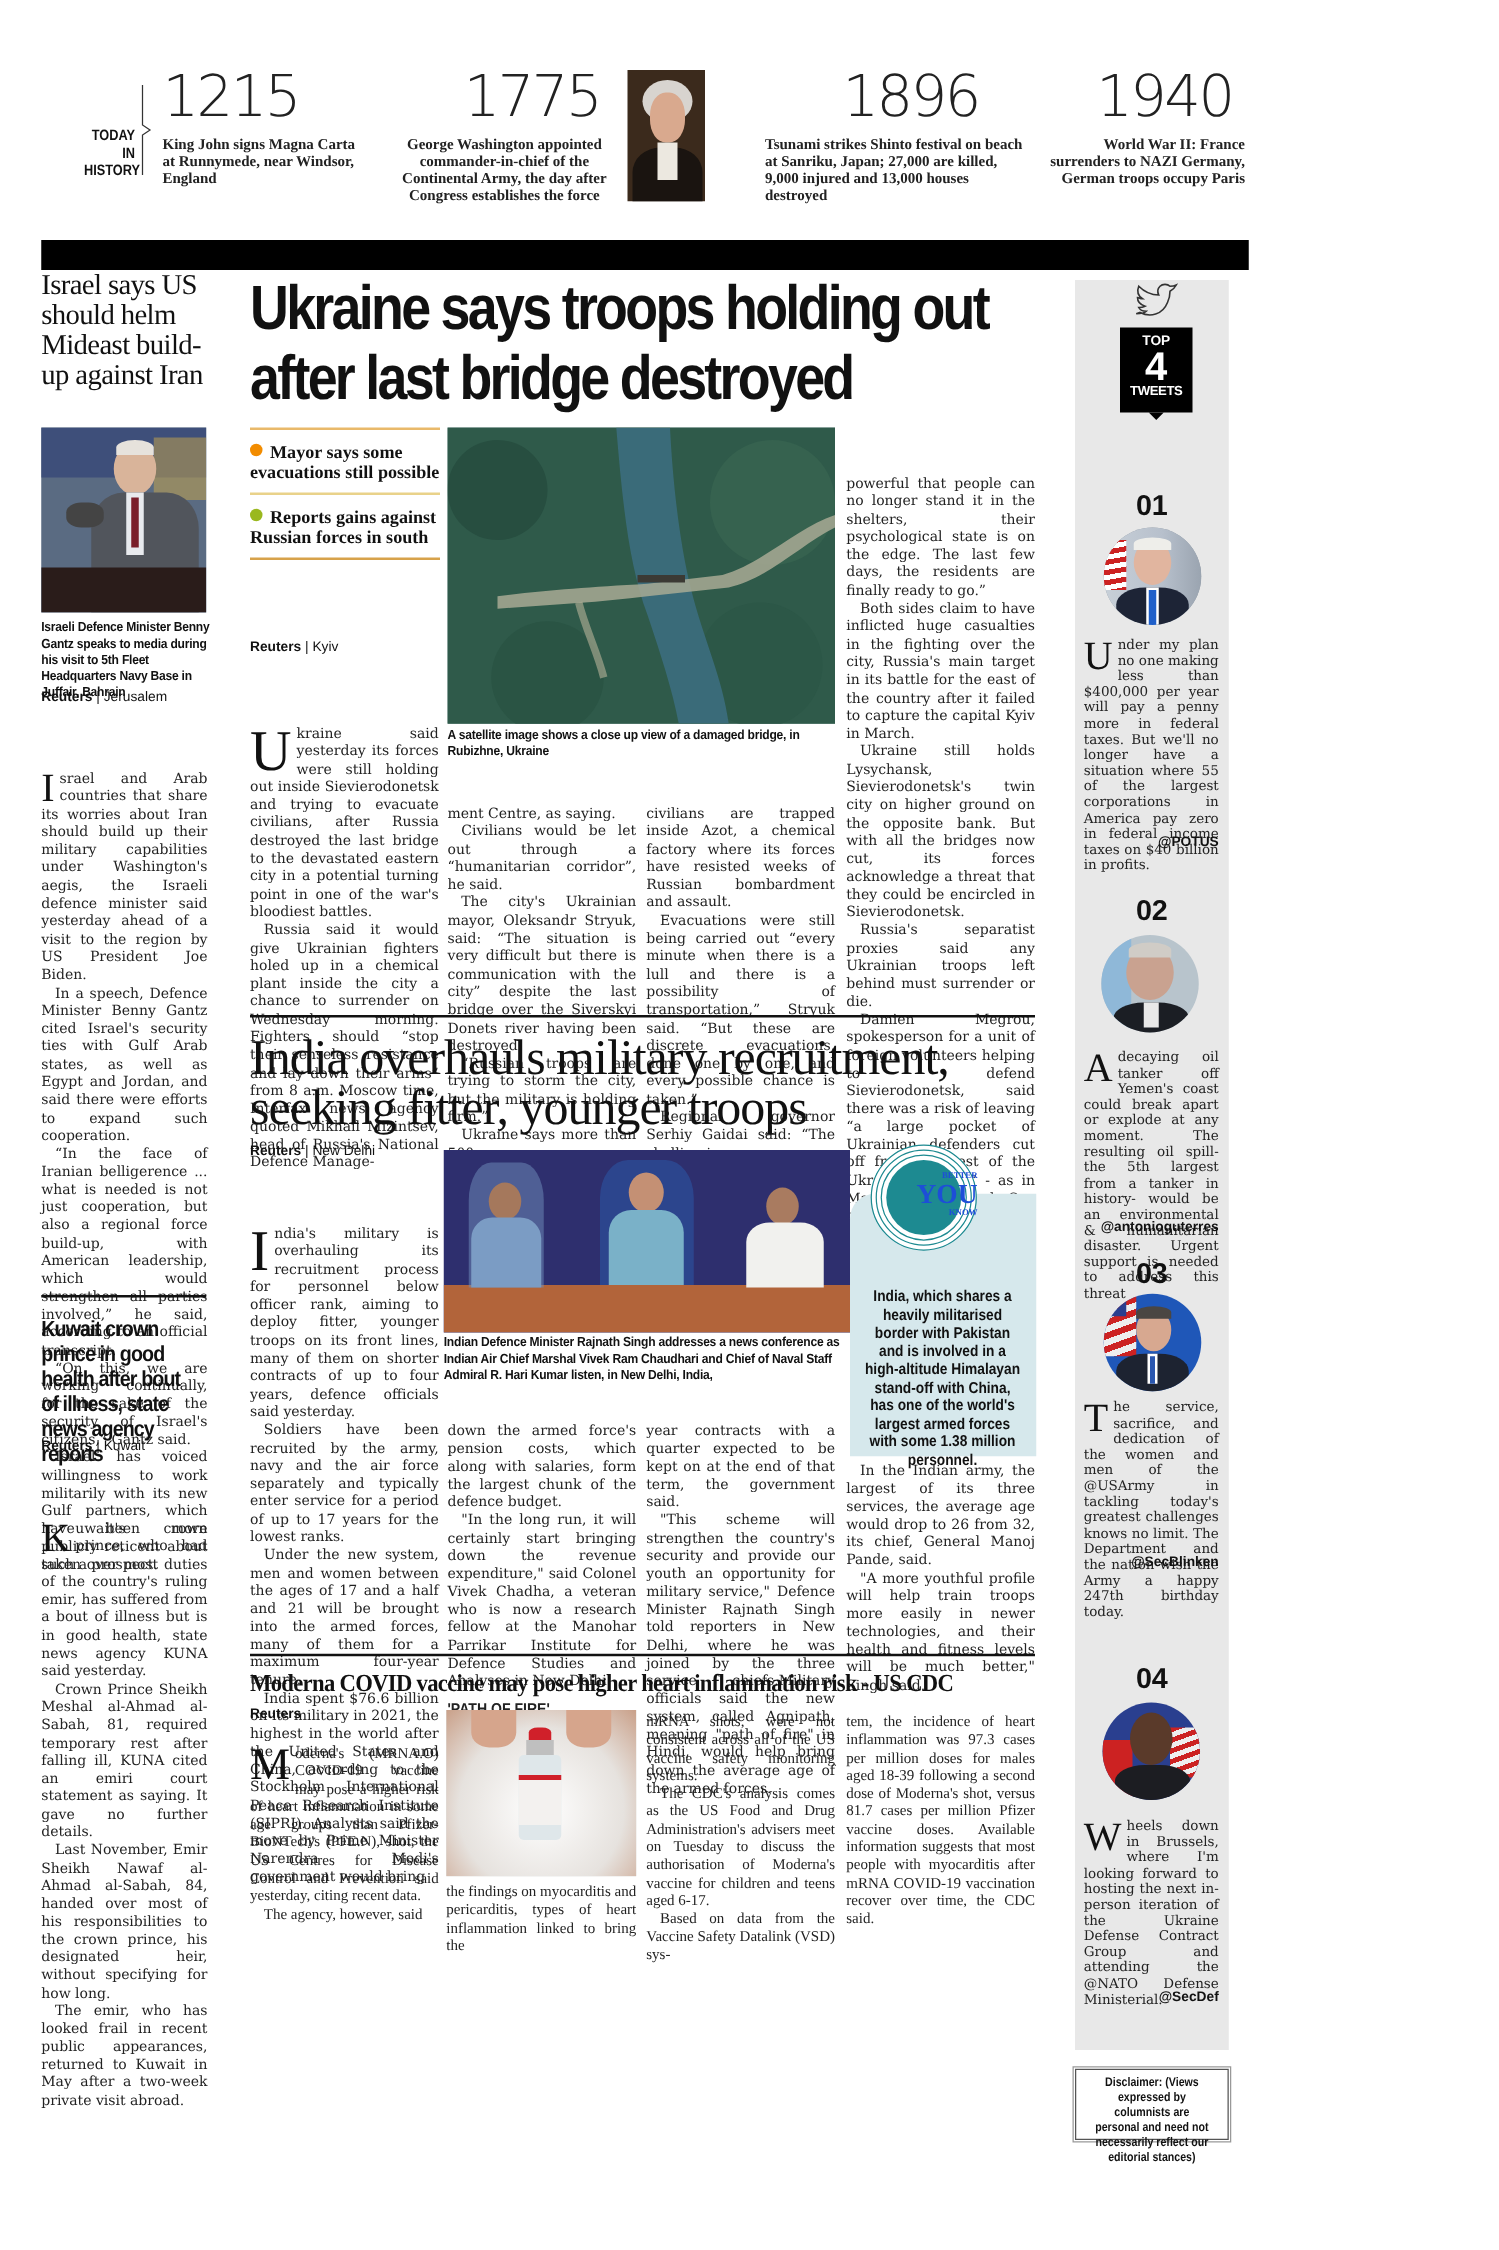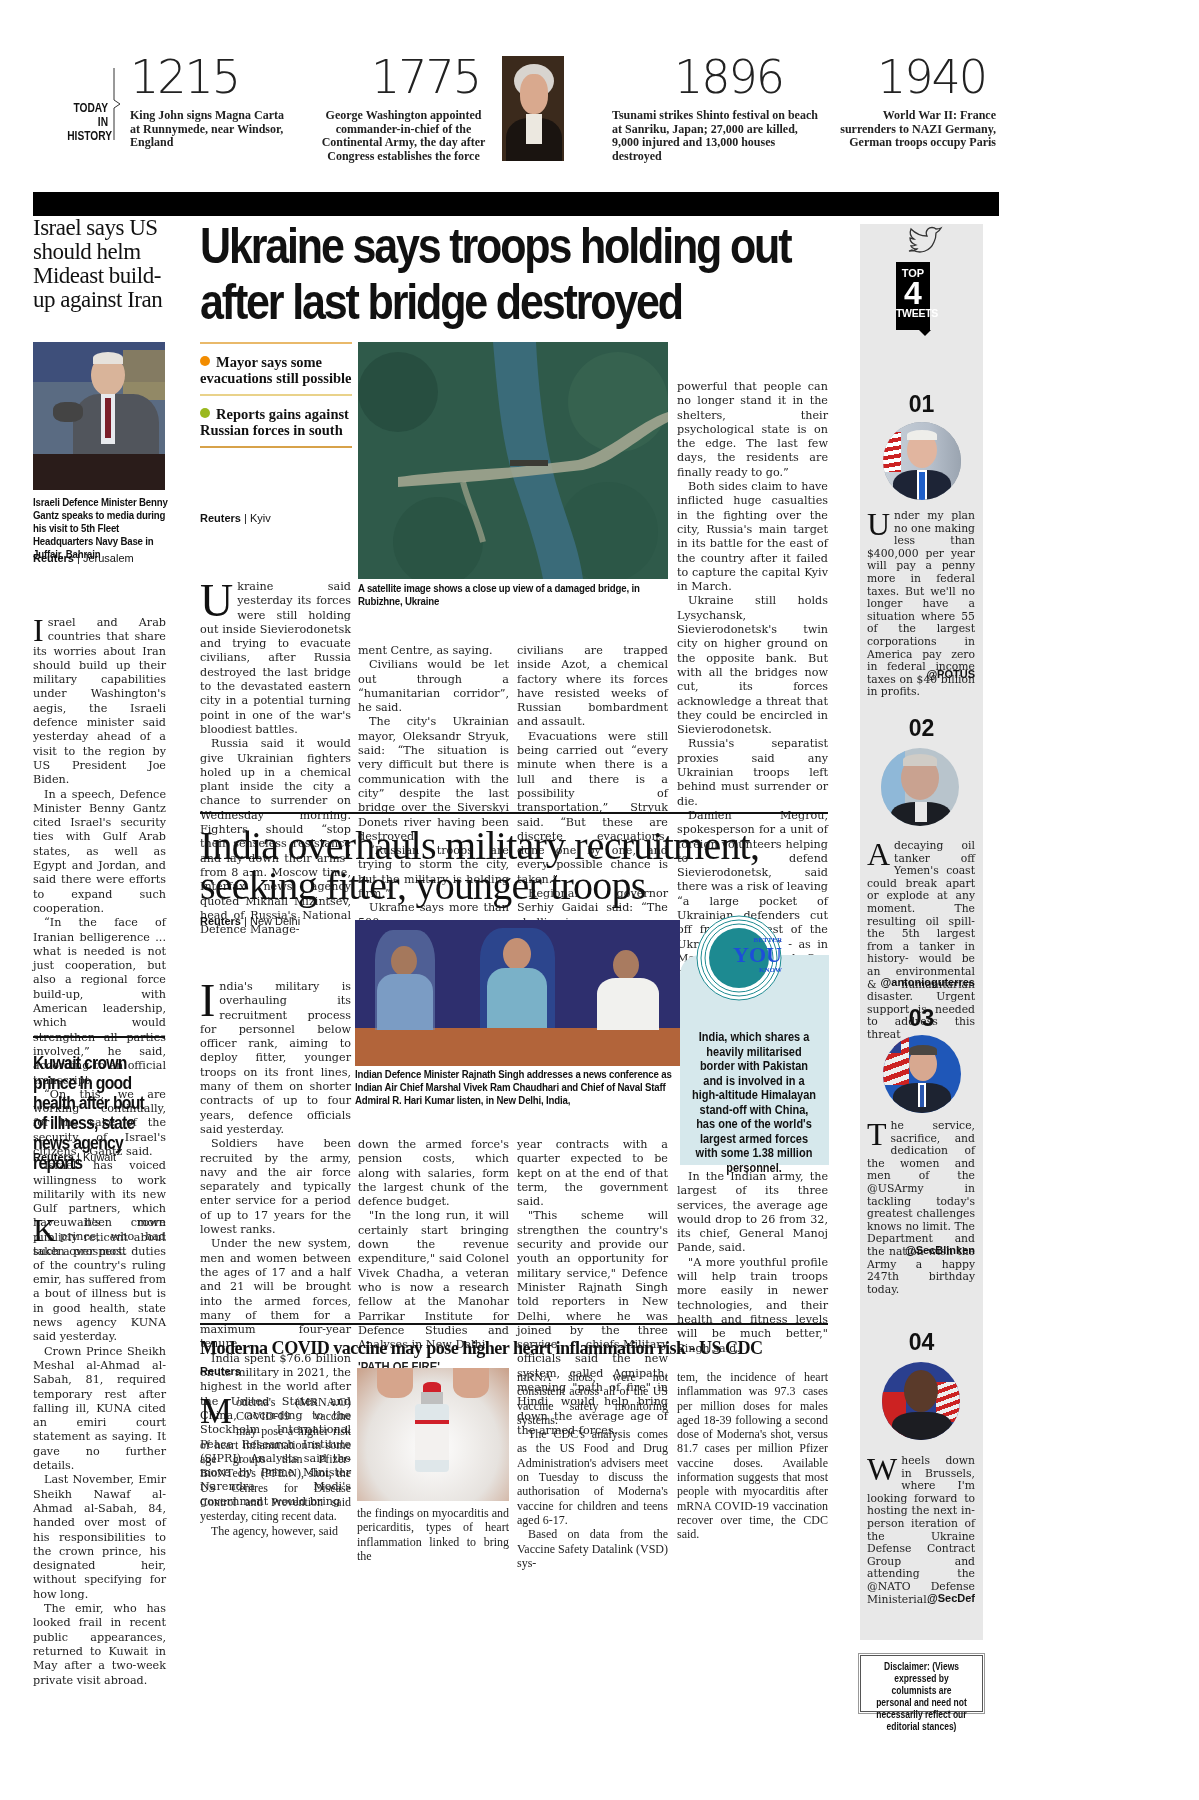--- a/index.html
+++ b/index.html
@@ -45,21 +45,21 @@
 
   
   .moderna-headline { left: 200px; top: 1337px; width: 640px; font-family: "Liberation Serif", serif; font-weight: 700; font-size: 19.5px; line-height: 22px; letter-spacing: -0.6px; white-space: nowrap; transform: scaleX(0.93); transform-origin: left top; }
   .vial-img { left: 357px; top: 1368px; width: 152px; height: 133px; overflow: hidden; background: #d8d6d4; }
   .moderna-text { font-family: "Liberation Serif", serif; font-size: 12px; line-height: 14.3px; text-align: justify; color: #222; }
   .moderna-text p { text-indent: 11px; }
 
   
   .tweets-panel { left: 860px; top: 224px; width: 123px; height: 1209px; background: #e8e8e8; }
   .twitter-icon { left: 906px; top: 226px; width: 40px; height: 32px; }
-  .top4 { left: 896px; top: 262px; width: 34px; height: 68px; background: #000; color: #fff; text-align: center; font-family: "Liberation Sans", sans-serif; font-weight: 700; }
+  .top4 { left: 896px; top: 262px; width: 58px; height: 68px; background: #000; color: #fff; text-align: center; font-family: "Liberation Sans", sans-serif; font-weight: 700; }
   .top4 .t1 { font-size: 11px; line-height: 12px; padding-top: 5px; }
   .top4 .t2 { font-size: 32px; line-height: 28px; }
   .top4 .t3 { font-size: 10.5px; line-height: 12px; letter-spacing: -0.3px; }
   .top4-pointer { left: 919px; top: 330px; width: 0; height: 0; border-left: 6px solid transparent; border-right: 6px solid transparent; border-top: 6px solid #000; }
   .tw-num { position: absolute; left: 860px; width: 123px; text-align: center; font-family: "Liberation Sans", sans-serif; font-weight: 700; font-size: 23px; line-height: 24px; }
   .tw-avatar { position: absolute; width: 78px; height: 78px; border-radius: 50%; overflow: hidden; }
   .tw-text { position: absolute; left: 867px; width: 108px; font-family: "DejaVu Serif", serif; font-size: 10.8px; line-height: 12.6px; text-align: justify; color: #222; }
   .tw-handle { position: absolute; left: 867px; width: 108px; text-align: right; font-family: "Liberation Sans", sans-serif; font-weight: 700; font-size: 11px; }
   .disclaimer { left: 860px; top: 1443px; width: 123px; height: 57px; border: 1.5px solid #555; outline: 1px solid #999; outline-offset: 1px; text-align: center; font-family: "Liberation Sans", sans-serif; font-weight: 700; font-size: 10px; line-height: 12px; padding: 5px 4px; transform-origin: center; }
   .disclaimer span { display: inline-block; transform: scaleX(0.85); }

